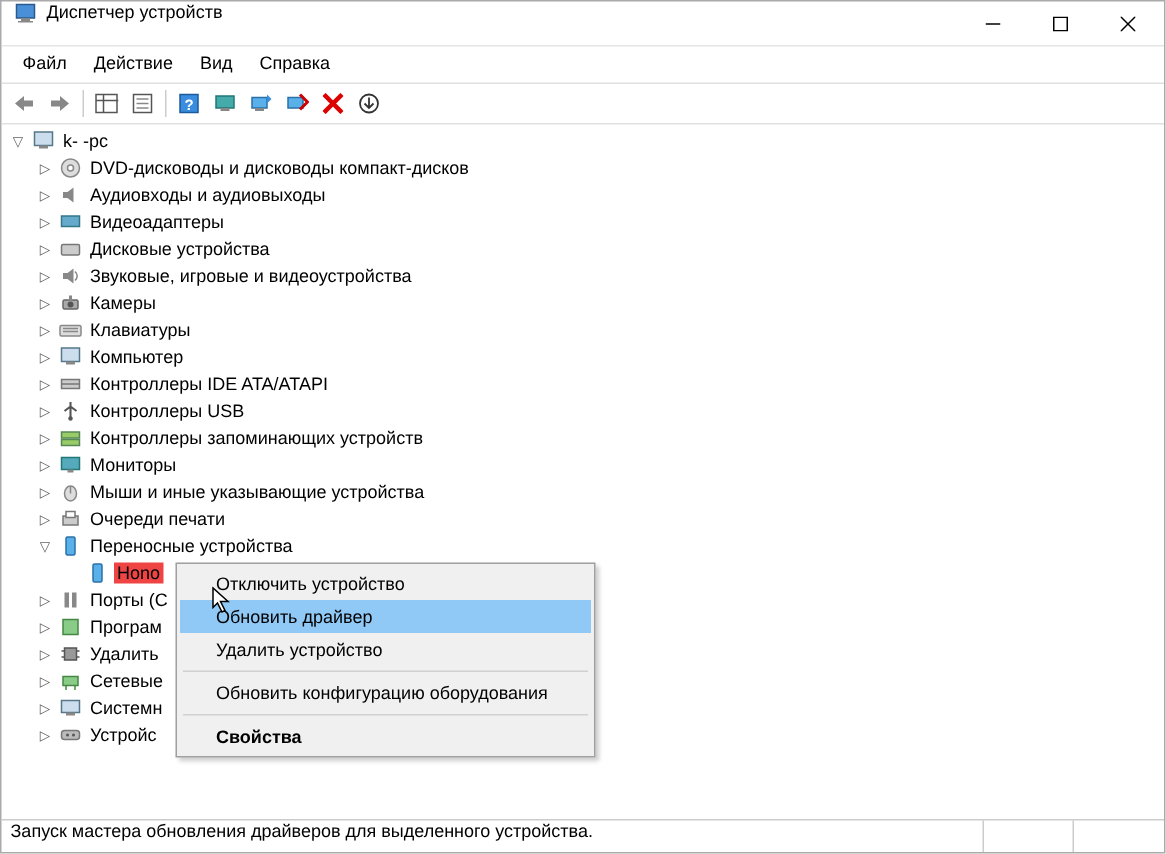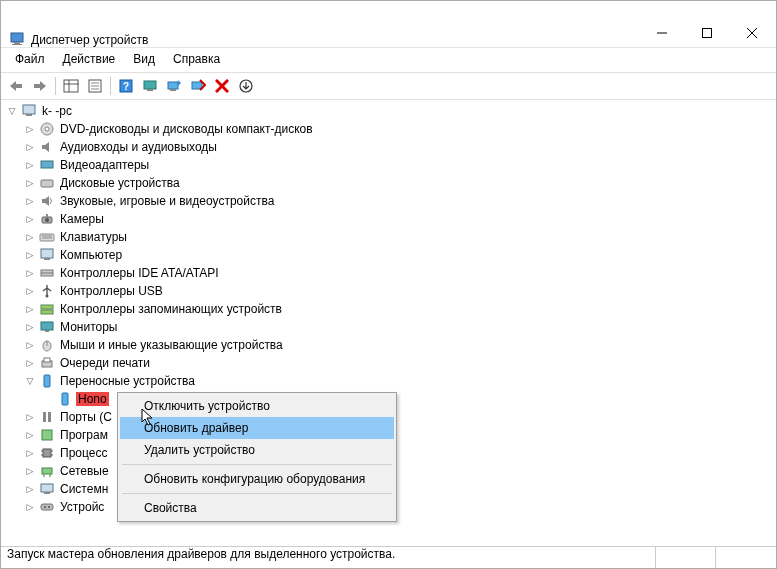--- a/index.html
+++ b/index.html
@@ -10,23 +10,23 @@
     background: #fff;
     color: #000;
     width: 777px;
     height: 569px;
     border: 1px solid #aaa;
     display: flex;
     flex-direction: column;
     overflow: hidden;
   }
   .titlebar {
-    height: 47px;
+    height: 30px;
     display: flex;
-    align-items: flex-end;
+    align-items: flex-start;
     padding: 0 2px 0 8px;
     border-bottom: 1px solid #e5e5e5;
   }
   .titlebar .app-icon {
     width: 16px; height: 16px; margin-right: 6px;
     display: inline-flex; align-items: center; justify-content: center;
   }
   .titlebar .title { flex: 1; font-size: 12px; }
   .win-controls { display: flex; }
   .win-btn {
@@ -88,21 +88,21 @@
     border: 1px solid #a0a0a0;
     box-shadow: 2px 2px 3px rgba(0,0,0,0.2);
     padding: 2px;
     min-width: 280px;
     font-size: 12px;
   }
   .ctxmenu .citem {
     padding: 4px 24px 4px 24px;
   }
   .ctxmenu .citem.hover { background: #90c8f6; }
-  .ctxmenu .citem.bold { font-weight: normal; }
+  .ctxmenu .citem.bold { font-weight: bold; }
   .ctxmenu .csep { height: 1px; background: #d0d0d0; margin: 3px 2px; }
   .statusbar {
     height: 22px;
     border-top: 1px solid #ccc;
     display: flex;
     font-size: 12px;
   }
   .statusbar .cell { padding: 0 6px; }
   .statusbar .cell.main { flex: 1; border-right: 1px solid #ccc; }
   .statusbar .cell.pad { width: 60px; border-right: 1px solid #ccc; }
@@ -454,21 +454,21 @@
               <span class="exp">▷</span>
               <span class="ico">
                 <svg width="16" height="16">
                   <rect x="4" y="4" width="8" height="8" fill="#999" stroke="#555"></rect>
                   <line x1="2" y1="6" x2="4" y2="6" stroke="#555"></line>
                   <line x1="2" y1="10" x2="4" y2="10" stroke="#555"></line>
                   <line x1="12" y1="6" x2="14" y2="6" stroke="#555"></line>
                   <line x1="12" y1="10" x2="14" y2="10" stroke="#555"></line>
                 </svg>
               </span>
-              <span class="lbl">Процесс</span>
+              <span class="lbl">Удалить</span>
             </div>
           </li>
         <li>
             <div class="node">
               <span class="exp">▷</span>
               <span class="ico">
                 <svg width="16" height="16">
                   <rect x="3" y="5" width="10" height="6" fill="#8c8" stroke="#484"></rect>
                   <line x1="5" y1="11" x2="5" y2="14" stroke="#484"></line>
                   <line x1="11" y1="11" x2="11" y2="14" stroke="#484"></line>

